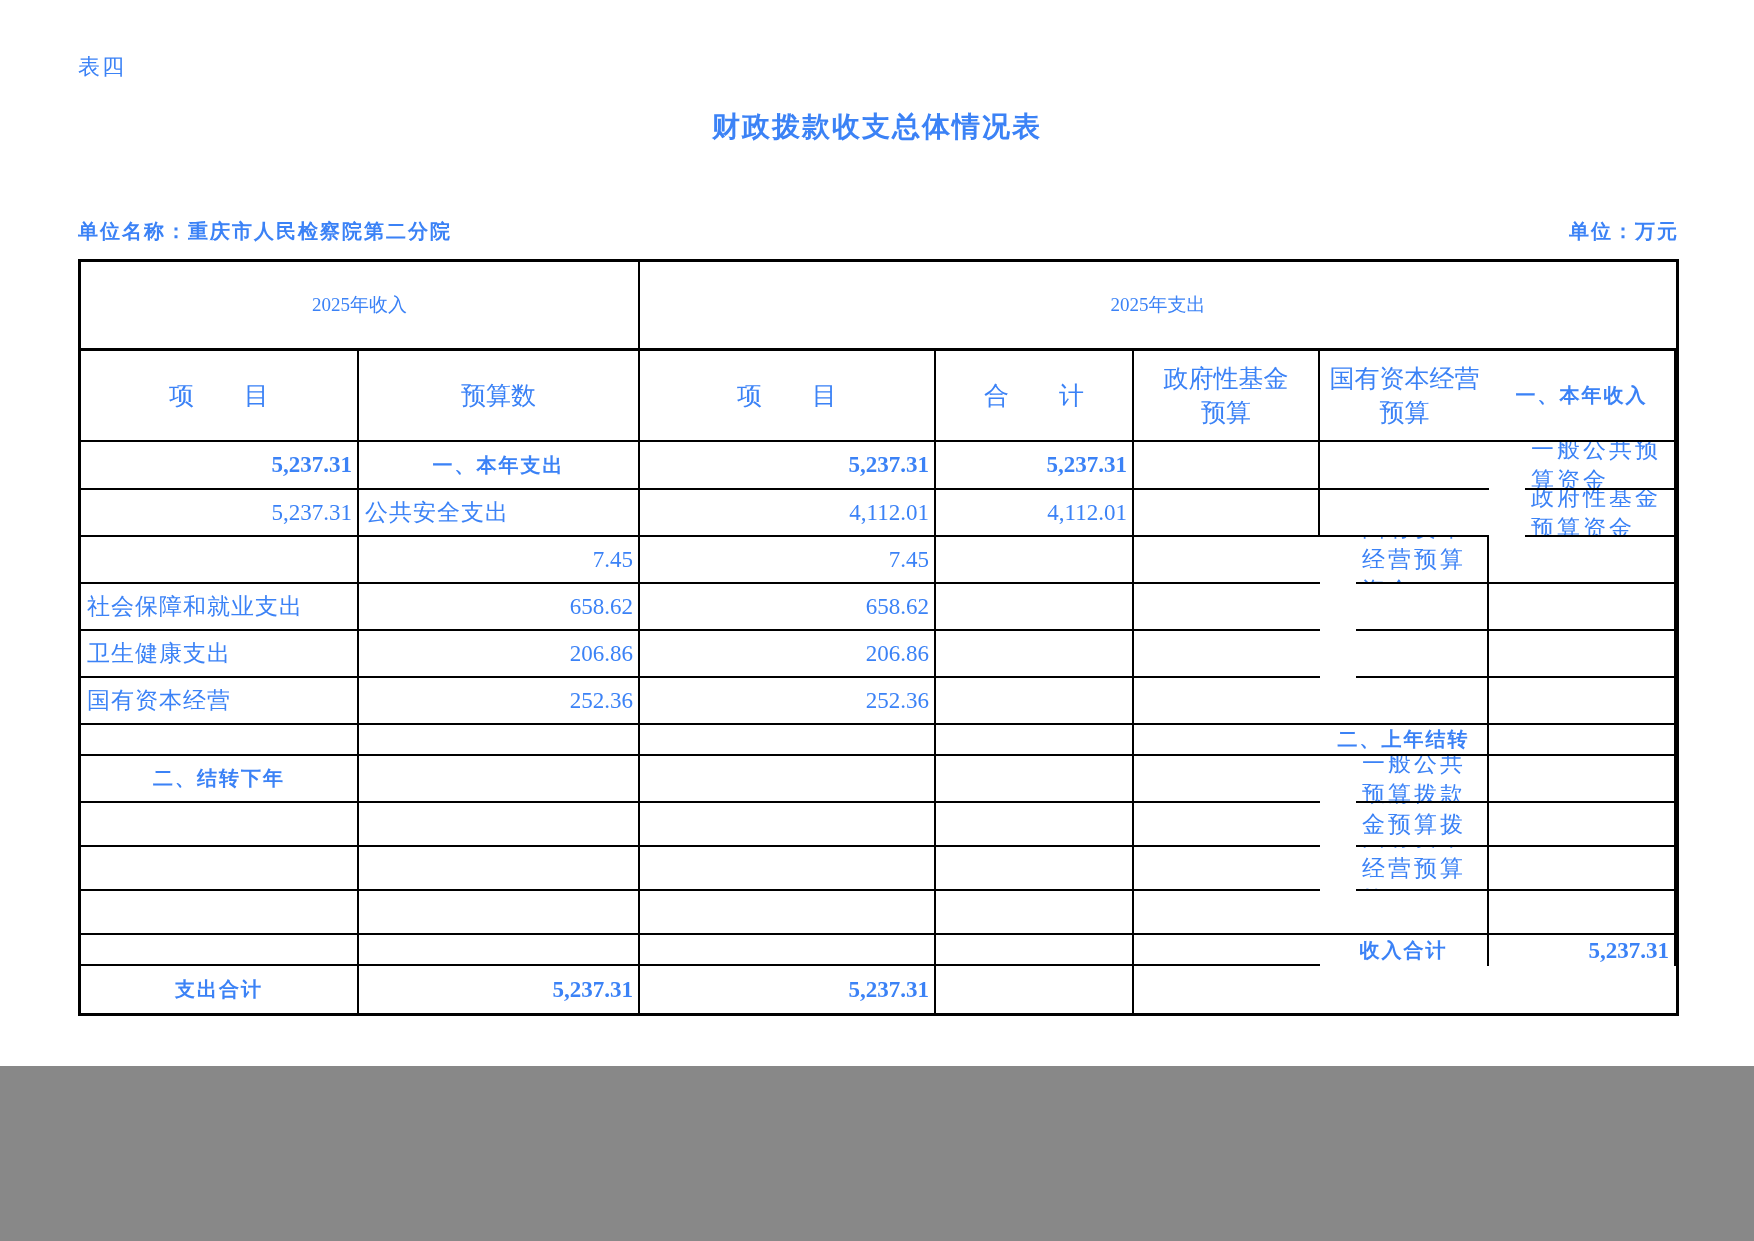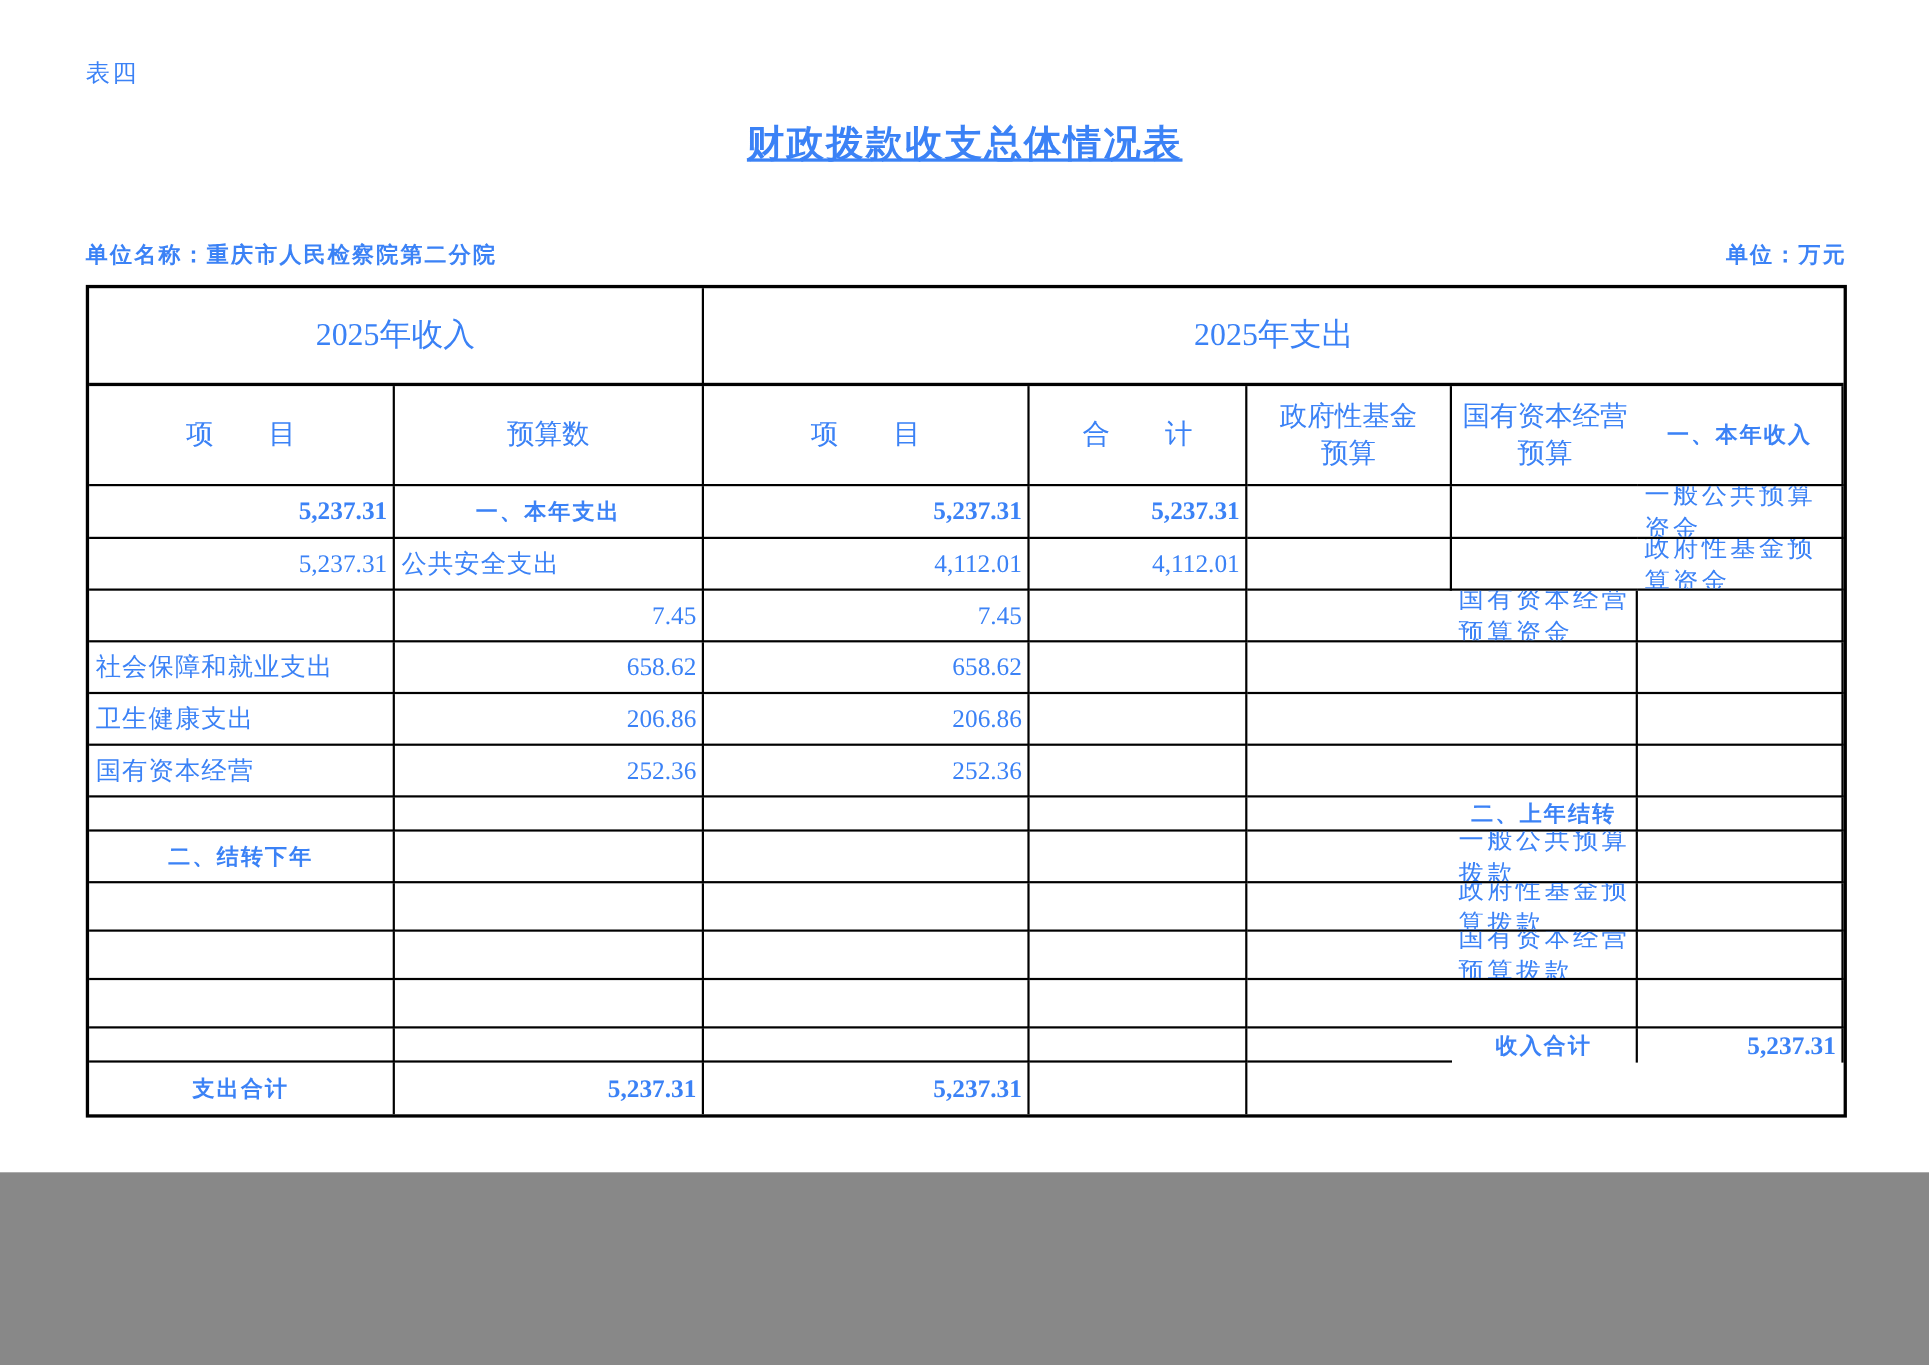--- a/index.html
+++ b/index.html
@@ -18,24 +18,23 @@
     position: absolute;
     left: 78px; top: 52px;
     font-size: 22px;
     letter-spacing: 2px;
   }
   .title {
     position: absolute;
     left: 0; top: 108px;
     width: 100%;
     text-align: center;
-    font-size: 34px;
+    font-size: 28px;
     font-weight: bold;
     letter-spacing: 2px;
-    text-decoration: underline;
   }
   .unit-line {
     position: absolute;
     left: 78px; top: 218px;
     width: 1601px;
     display: flex;
     justify-content: space-between;
     font-size: 20px;
     letter-spacing: 2px;
     font-weight: bold;
@@ -51,32 +50,32 @@
   }
   .gh, .th, .td {
     border-right: 2px solid #000;
     border-bottom: 2px solid #000;
     display: flex;
     align-items: center;
     overflow: hidden;
   }
   .gh {
     justify-content: center;
-    font-size: 29px;
+    font-size: 19px;
     border-bottom: 3px solid #000;
   }
   .th {
     justify-content: center;
     text-align: center;
     font-size: 25px;
     line-height: 1.35;
     white-space: pre-line;
   }
   .td { font-size: 23px; }
-  .item  { padding-left: 6px; letter-spacing: 3px; }
+  .item  { padding-left: 6px; letter-spacing: 3px; margin-left: 36px; }
   .item2 { padding-left: 6px; letter-spacing: 1px; }
   .num {
     justify-content: flex-end;
     padding-right: 5px;
     letter-spacing: 0;
   }
   .sec {
     justify-content: center;
     font-weight: bold;
     font-size: 20px;

